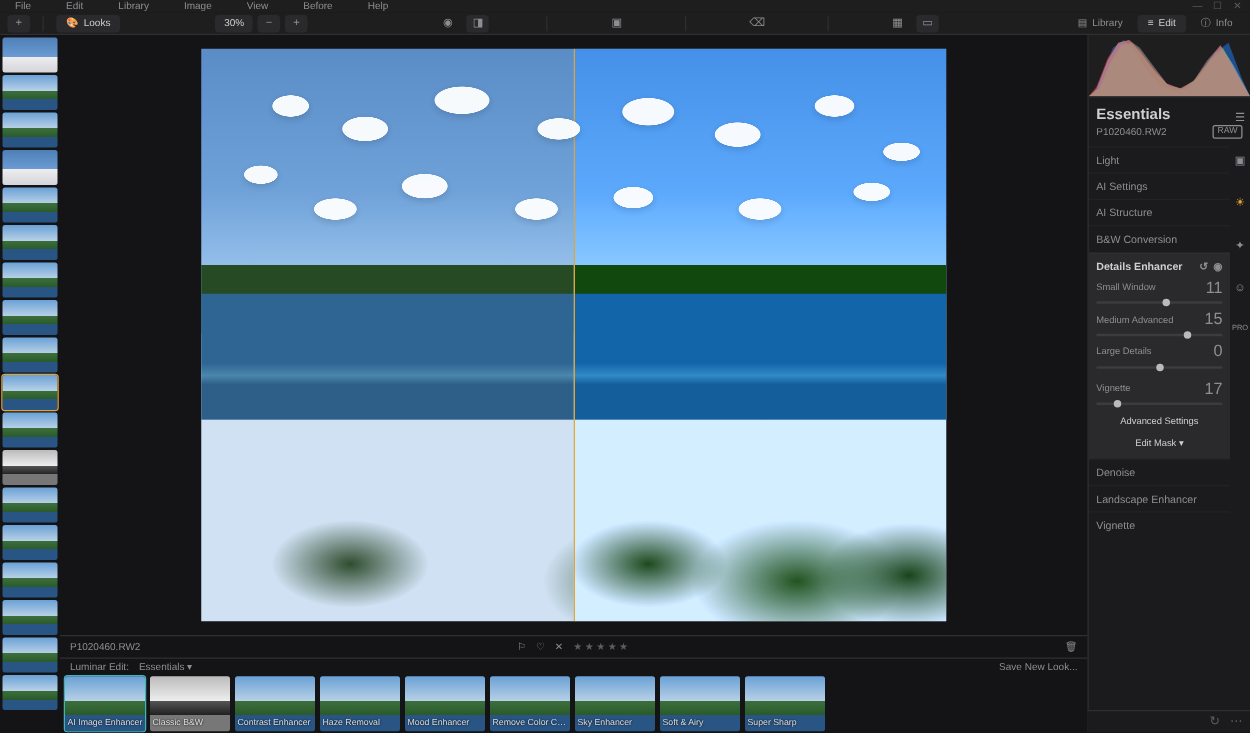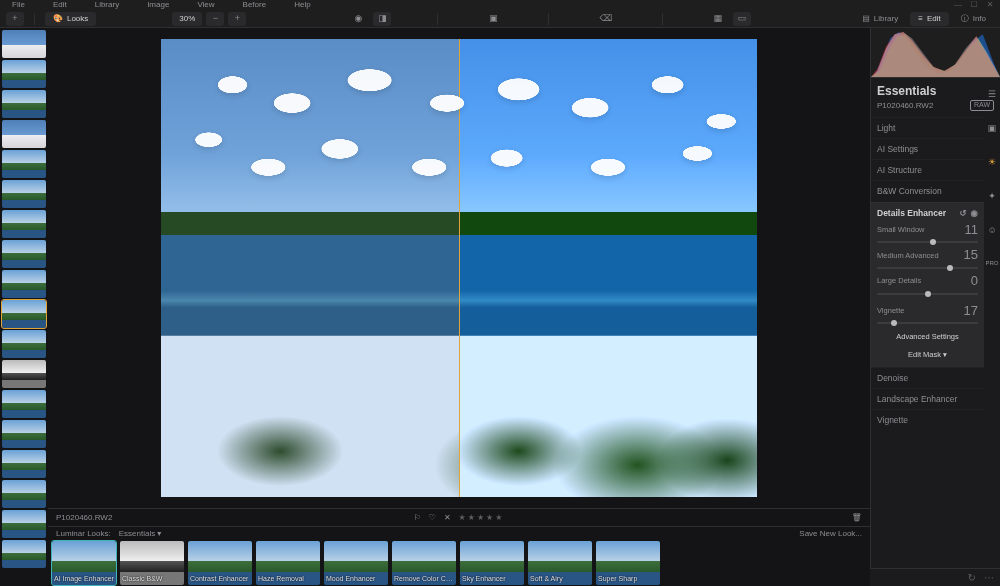--- a/index.html
+++ b/index.html
@@ -269,21 +269,21 @@
         <span>⚐</span>
         <span>♡</span>
         <span>✕</span>
         <span class="stars">★★★★★</span>
       </div>
       <span style="margin-left:auto">🗑</span>
     </div>
 
     <div class="looks-row">
       <div class="looks-header">
-        <span>Luminar Looks:</span>
+        <span>Luminar Edit:</span>
         <span style="margin-left:8px">Essentials</span>
         <span style="margin-left:2px">▾</span>
         <span style="margin-left:auto">Save New Look...</span>
       </div>
       <div class="looks-strip">
         <div class="look lake sel">
             <div class="cap">AI Image Enhancer</div>
           </div>
         <div class="look bw">
             <div class="cap">Classic B&amp;W</div>

